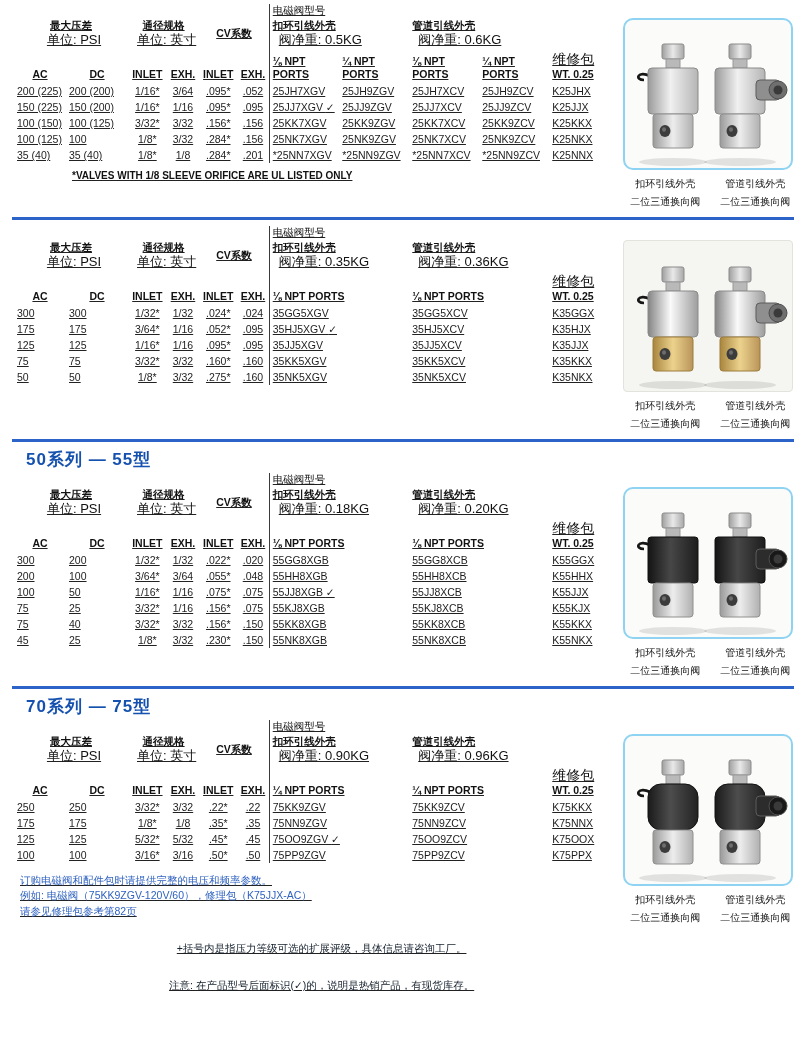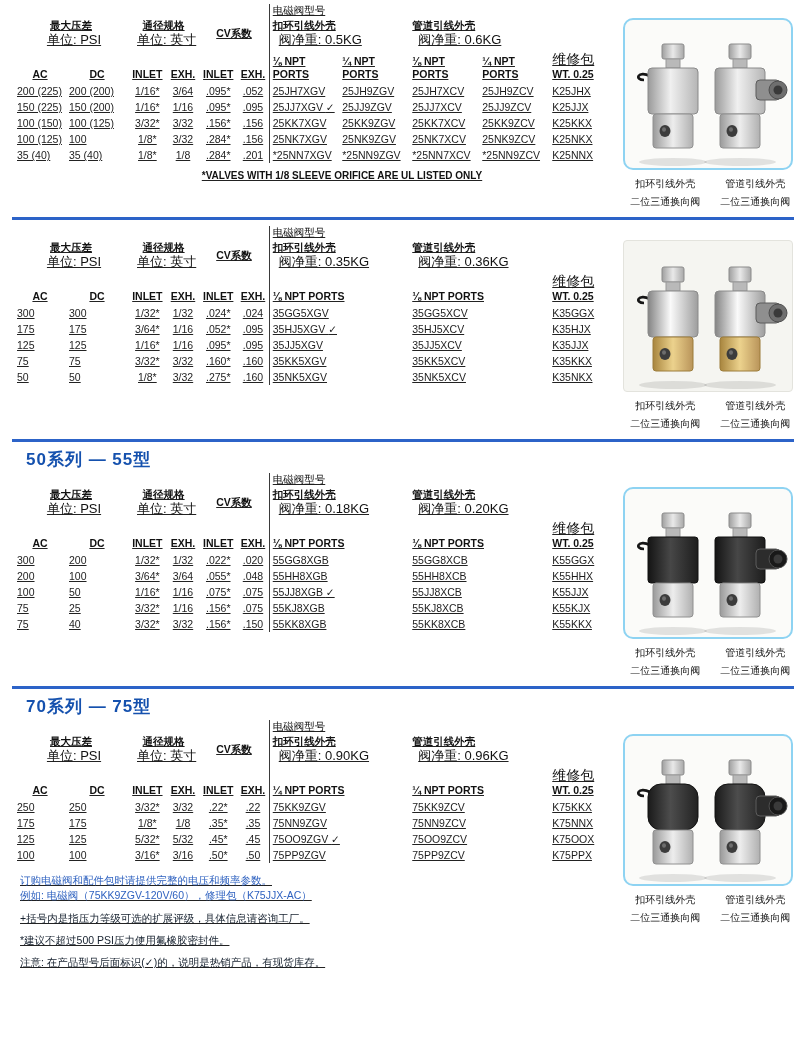--- a/index.html
+++ b/index.html
@@ -20,31 +20,31 @@
   .spec tbody td { height:16px; color:#1d1d1d; }
   .spec .c { text-align:center; }
   .spec .b { font-weight:bold; color:#111; }
   .spec .sub { font-weight:normal; font-size:13px;margin-left:6px; }
   .spec .cn { font-weight:bold; font-size:10.5px; color:#111; }
   .spec .wt { font-weight:normal; font-size:14px; color:#111; }
   .sol-title { text-align:center; font-weight:bold; font-size:12px; color:#111; padding-bottom:8px; vertical-align:top; }
   .div-l { border-left:1.5px solid #3a3a3a; }
   .hot-check { font-weight:bold; }
 
-  .table-footnote { text-align:center; font-weight:bold; font-size:10px; color:#111; margin:7px 0 2px 60px; width:540px; }
+  .table-footnote { font-weight:bold; font-size:10px; color:#111; margin:7px 0 2px 60px; width:540px; }
 
   .photo-col { flex:0 0 176px; margin-left:auto; padding-top:14px; padding-right:2px; }
   .photo-box { width:170px; height:152px; border:2px solid #8ed3f2; border-radius:10px; background:#fbfbf9; display:flex; align-items:flex-end; justify-content:center; overflow:hidden; }
   .photo-box.plain { border:1px solid #e3e3dd; border-radius:4px; background:#f5f5f1; }
   .captions { display:flex; justify-content:space-between; padding:5px 0 0 0; }
   .caption { font-size:10px; color:#111; text-align:center; line-height:1.8; width:84px; }
 
   .bottom-notes { margin:10px 0 0 8px; font-size:10.5px; line-height:1.45; }
   .fn-blue { color:#2f62c0; }
-  .fn-black { color:#15202e; margin-top:7px; }
+  .fn-black { color:#15202e; margin-top:22px;text-align:center; }
 </style>
 </head>
 <body>
 
 <div class="page">
   <div id="sections-root">
       <div class="section">
         <div class="section-body">
           <div class="table-wrap">
             <table class="spec">
@@ -454,20 +454,31 @@
                   <td>75</td>
                   <td>40</td>
                   <td class="c">3/32*</td>
                   <td class="c">3/32</td>
                   <td class="c">.156*</td>
                   <td class="c">.150</td>
                   <td class="div-l">55KK8XGB</td>
                   <td>55KK8XCB</td>
                   <td>K55KKX</td>
                 </tr>
+                <tr>
+                  <td>45</td>
+                  <td>25</td>
+                  <td class="c">1/8*</td>
+                  <td class="c">3/32</td>
+                  <td class="c">.230*</td>
+                  <td class="c">.150</td>
+                  <td class="div-l">55NK8XGB</td>
+                  <td>55NK8XCB</td>
+                  <td>K55NKX</td>
+                </tr>
               </tbody>
             </table>
           </div>
           <div class="photo-col">
             <div class="photo-box">
   <svg width="160" height="132" viewBox="0 0 160 132">
     <defs>
       <linearGradient id="gb2" x1="0" y1="0" x2="1" y2="0">
         <stop offset="0" stop-color="#141414"></stop>
                     <stop offset="0.45" stop-color="#474747"></stop>
@@ -601,22 +612,22 @@
                   <td class="c">.50</td>
                   <td class="div-l">75PP9ZGV</td>
                   <td>75PP9ZCV</td>
                   <td>K75PPX</td>
                 </tr>
               </tbody>
             </table>
             <div class="bottom-notes">
               <div class="fn-blue">订购电磁阀和配件包时请提供完整的电压和频率参数。</div>
               <div class="fn-blue">例如: 电磁阀（75KK9ZGV-120V/60），修理包（K75JJX-AC）</div>
+              <div class="fn-blue">请参见修理包参考第82页</div>
               <div class="fn-black">+括号内是指压力等级可选的扩展评级，具体信息请咨询工厂。</div>
-              <div class="fn-black">*建议不超过500 PSI压力使用氟橡胶密封件。</div>
               <div class="fn-black">注意: 在产品型号后面标识(✓)的，说明是热销产品，有现货库存。</div>
             </div>
           </div>
           <div class="photo-col">
             <div class="photo-box">
   <svg width="160" height="132" viewBox="0 0 160 132">
     <defs>
       <linearGradient id="gb3" x1="0" y1="0" x2="1" y2="0">
         <stop offset="0" stop-color="#1a1a1a"></stop>
                     <stop offset="0.45" stop-color="#4d4d4d"></stop>

